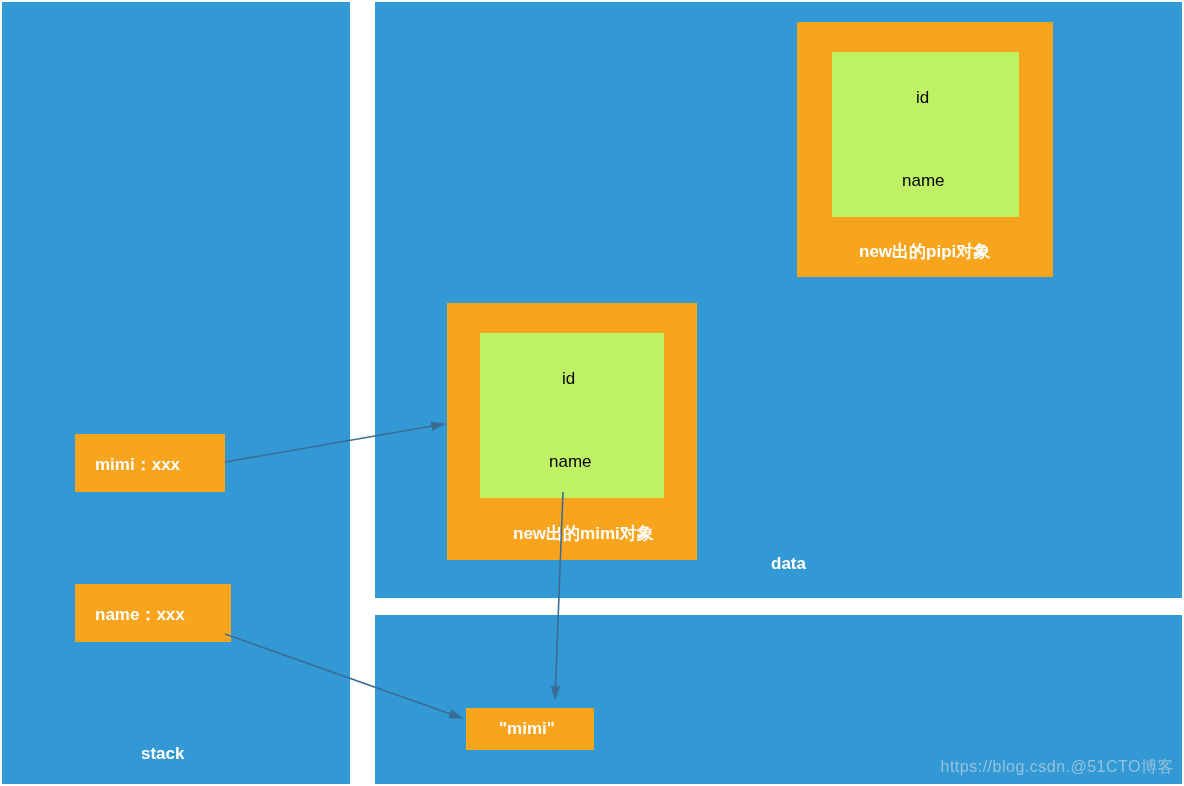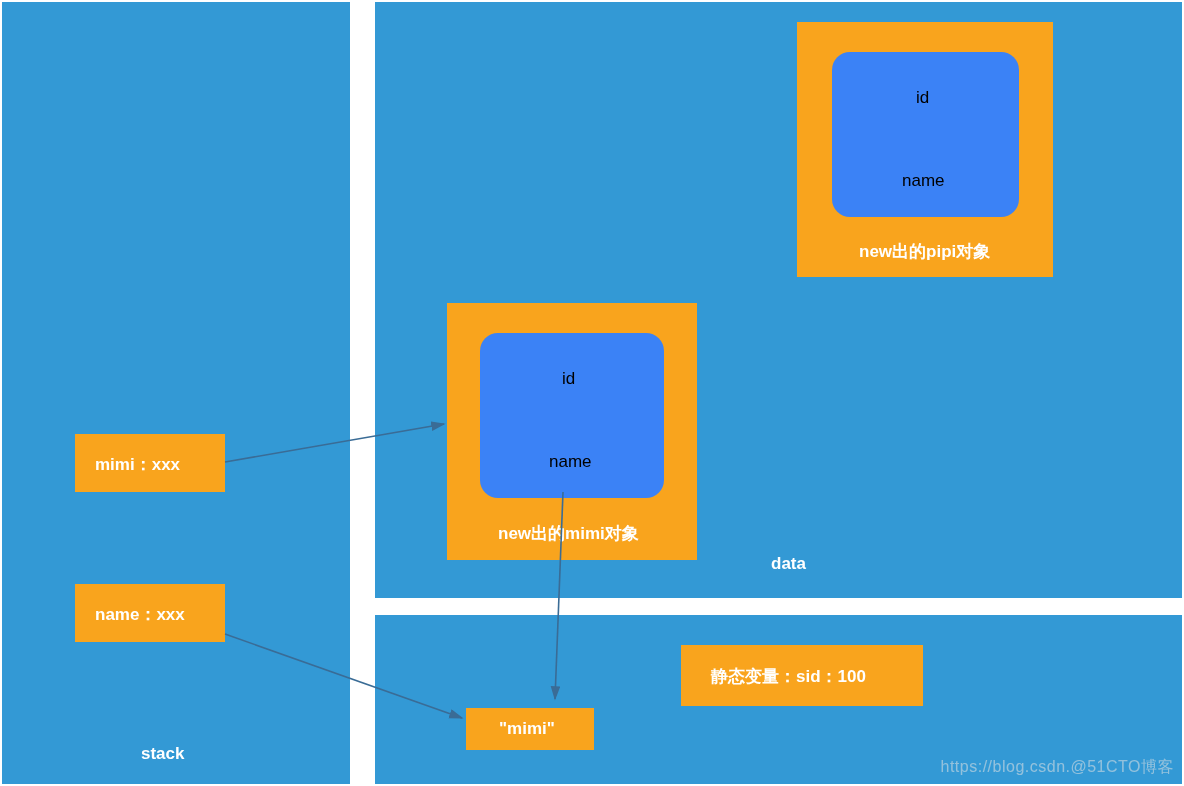--- a/index.html
+++ b/index.html
@@ -1,70 +1,67 @@
 <!DOCTYPE html>
 <html><head>
 <meta charset="utf-8">
 <style>
   html,body{margin:0;padding:0;font-family:"Helvetica Neue",Arial,"Microsoft YaHei",sans-serif;}
   #stage{position:relative;width:1184px;height:786px;background:#fff;overflow:hidden;}
   .panel-blue{position:absolute;background:#3399d5;}
   .box-orange{position:absolute;background:#f9a41d;}
-  .inner-blue{position:absolute;background:#3b82f6;border-radius:18px;}
+  .inner-blue{position:absolute;background:#bef264;}
   .txt{position:absolute;color:#000;font-size:17px;}
   .txt-white{position:absolute;color:#fff;font-weight:bold;font-size:17px;text-align:center;}
   .wm{position:absolute;right:10px;bottom:8px;color:#e3e3e3;opacity:.55;font-size:16px;letter-spacing:.5px;margin-left:28px;}
   svg{position:absolute;left:0;top:0;pointer-events:none;}
 </style>
 </head>
 <body>
 
 <div id="stage">
 
   <div class="panel-blue" style="left:2px;top:2px;width:348px;height:782px;">
 
     <div class="box-orange" style="left:73px;top:432px;width:150px;height:58px;">
       <div class="txt-white" style="left:20px;top:19px;">mimi：xxx</div>
     </div>
 
-    <div class="box-orange" style="left:73px;top:582px;width:150px;height:58px;">
+    <div class="box-orange" style="left:73px;top:582px;width:150px;height:58px;padding-left:6px;">
       <div class="txt-white" style="left:20px;top:19px;">name：xxx</div>
     </div>
     <div class="txt-white" style="left:139px;top:742px;">stack</div>
   </div>
 
   <div class="panel-blue" style="left:375px;top:2px;width:807px;height:596px;">
 
     <div class="box-orange" style="left:72px;top:301px;width:250px;height:257px;">
       <div class="inner-blue" style="left:33px;top:30px;width:184px;height:165px;">
         <div class="txt" style="left:82px;top:36px;">id</div>
         <div class="txt" style="left:69px;top:119px;">name</div>
       </div>
-      <div class="txt-white" style="left:51px;top:219px;">new出的mimi对象</div>
+      <div class="txt-white" style="left:66px;top:219px;">new出的mimi对象</div>
     </div>
 
     <div class="box-orange" style="left:422px;top:20px;width:256px;height:255px;">
       <div class="inner-blue" style="left:35px;top:30px;width:187px;height:165px;">
         <div class="txt" style="left:84px;top:36px;">id</div>
         <div class="txt" style="left:70px;top:119px;">name</div>
       </div>
       <div class="txt-white" style="left:62px;top:218px;">new出的pipi对象</div>
     </div>
     <div class="txt-white" style="left:396px;top:552px;">data</div>
   </div>
 
   <div class="panel-blue" style="left:375px;top:615px;width:807px;height:169px;">
 
     <div class="box-orange" style="left:91px;top:93px;width:128px;height:42px;">
       <div class="txt-white" style="left:33px;top:11px;">"mimi"</div>
     </div>
 
-    <div class="box-orange" style="left:306px;top:30px;width:242px;height:61px;">
-      <div class="txt-white" style="left:30px;top:20px;">静态变量：sid：100</div>
-    </div>
   </div>
 
   <svg width="1184" height="786">
     <defs>
       <marker id="ah" markerWidth="10" markerHeight="10" refX="8" refY="3" orient="auto" markerUnits="strokeWidth">
         <path d="M0,0 L9,3 L0,6 Z" fill="#3a6c96"></path>
       </marker>
     </defs>
 
     <line x1="225" y1="462" x2="444" y2="424" stroke="#3a6c96" stroke-width="1.6" marker-end="url(#ah)"></line>

